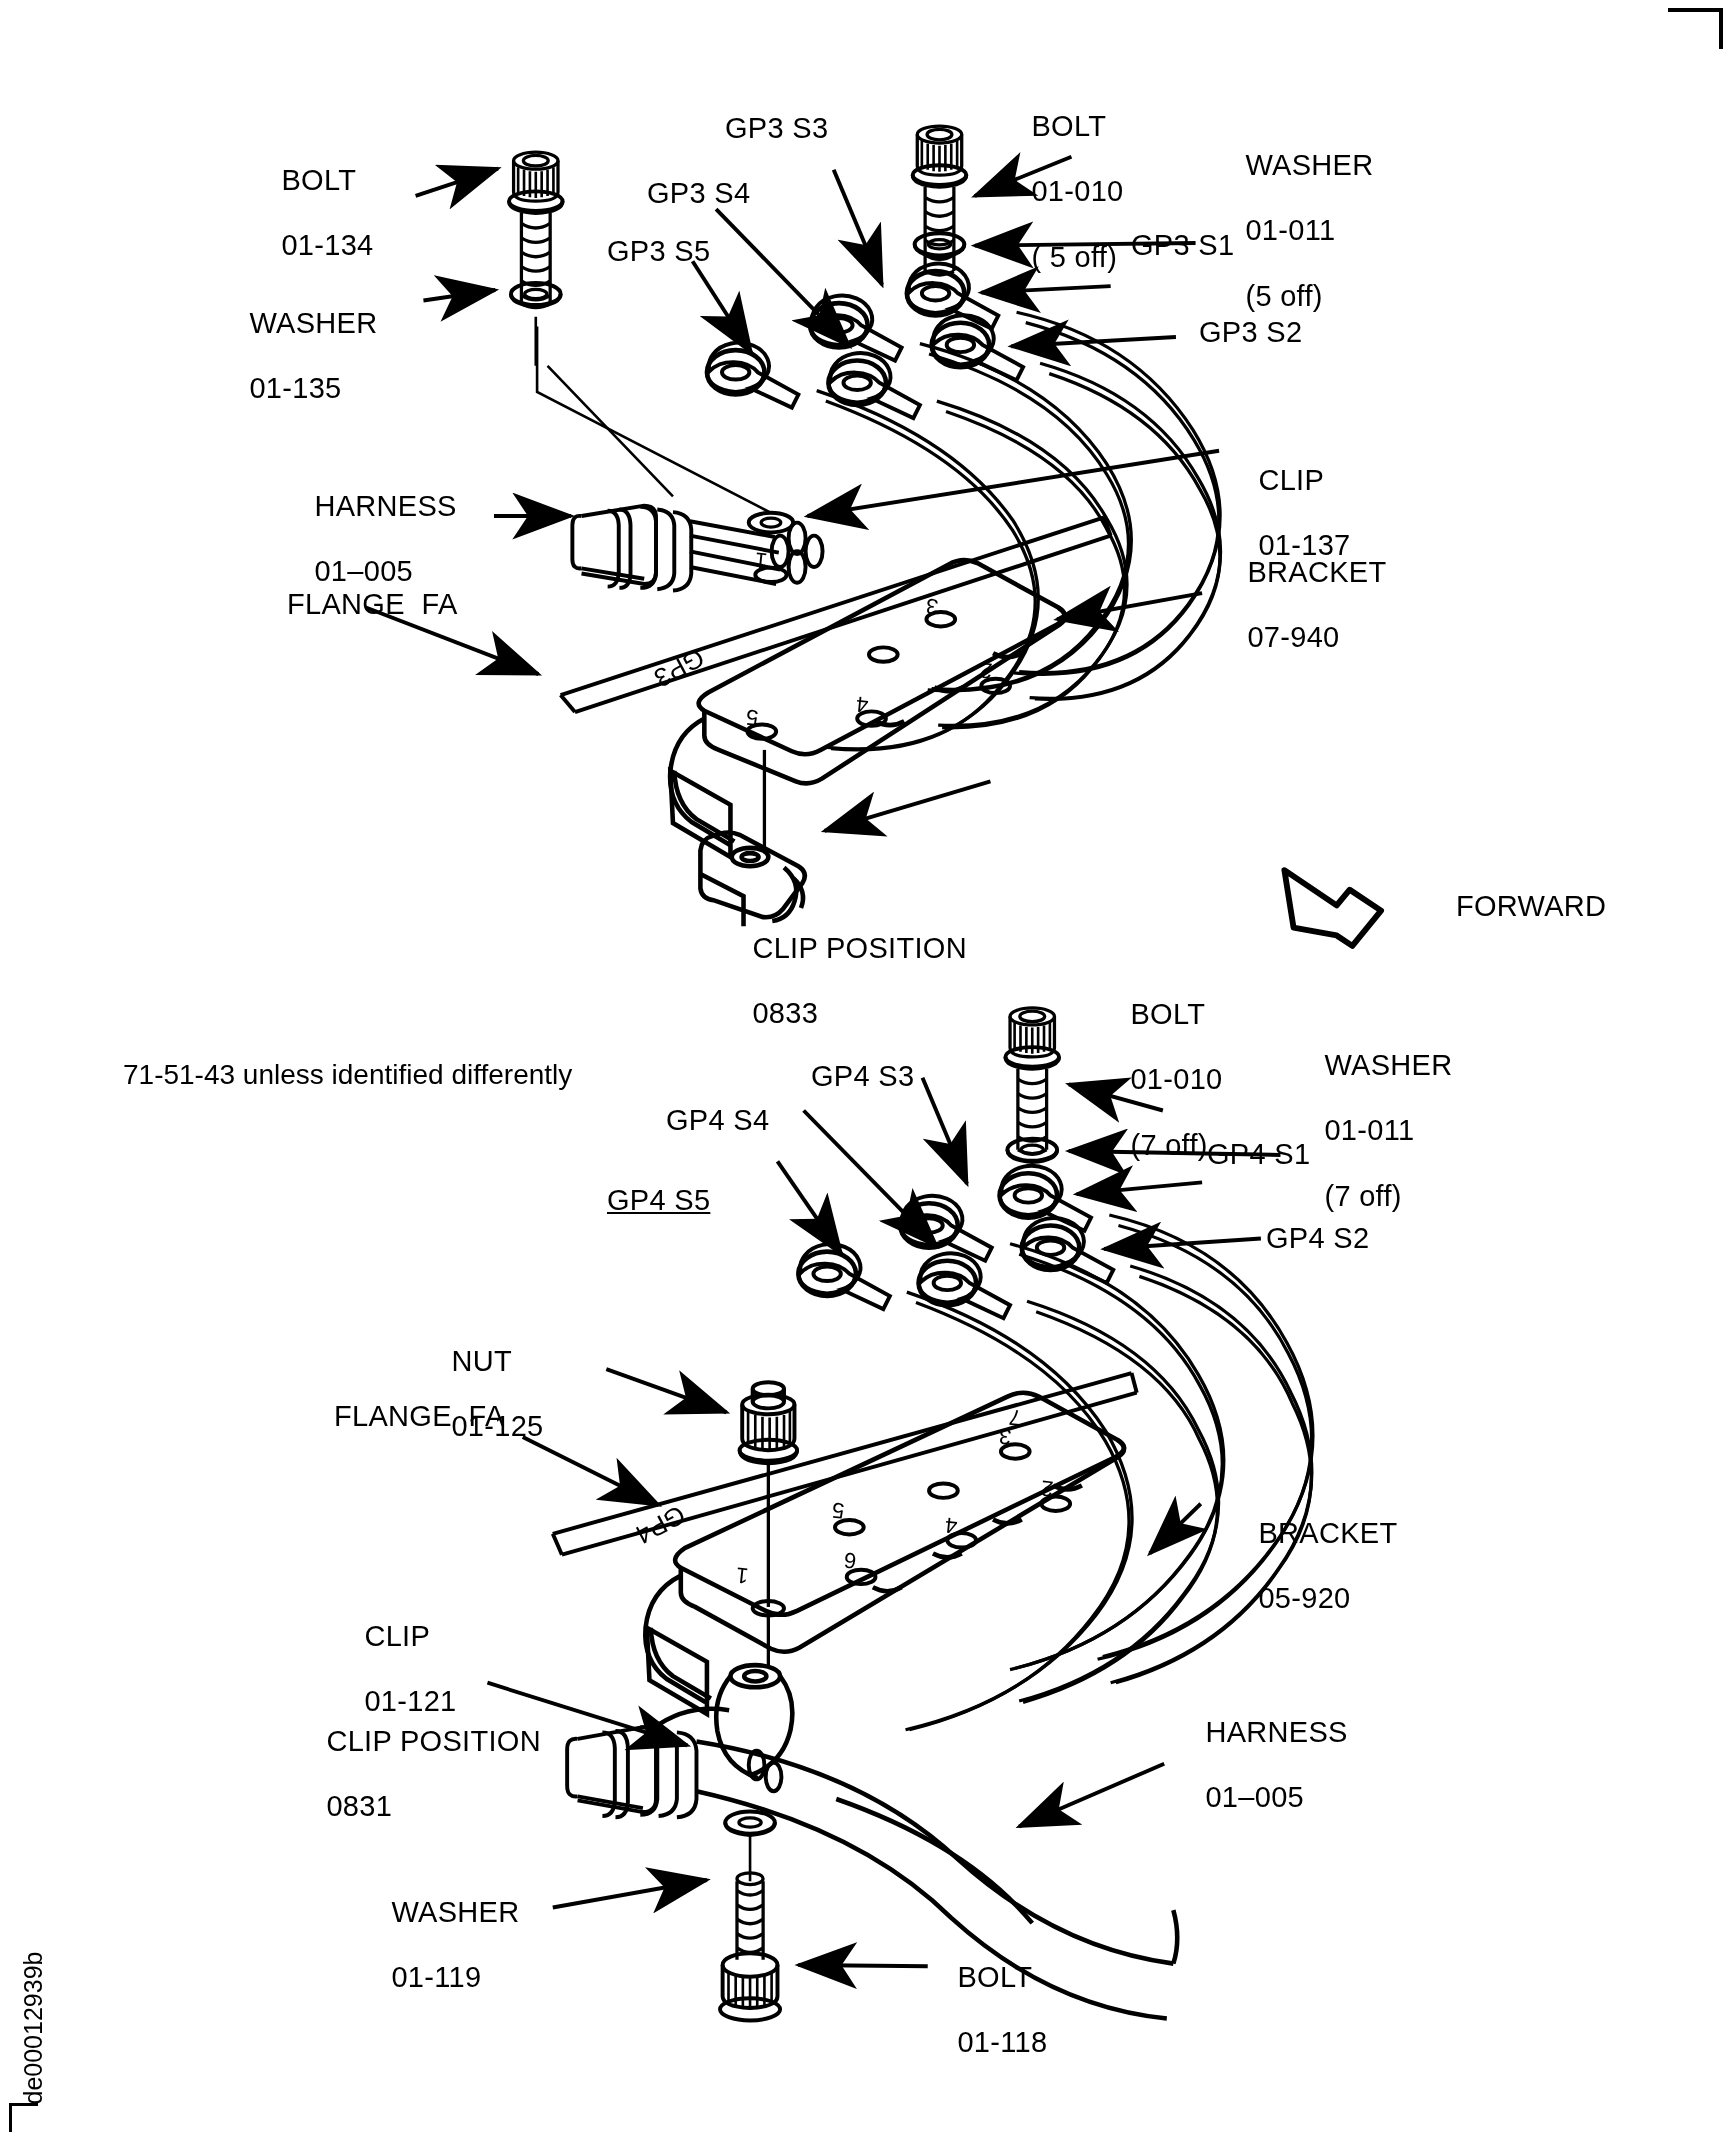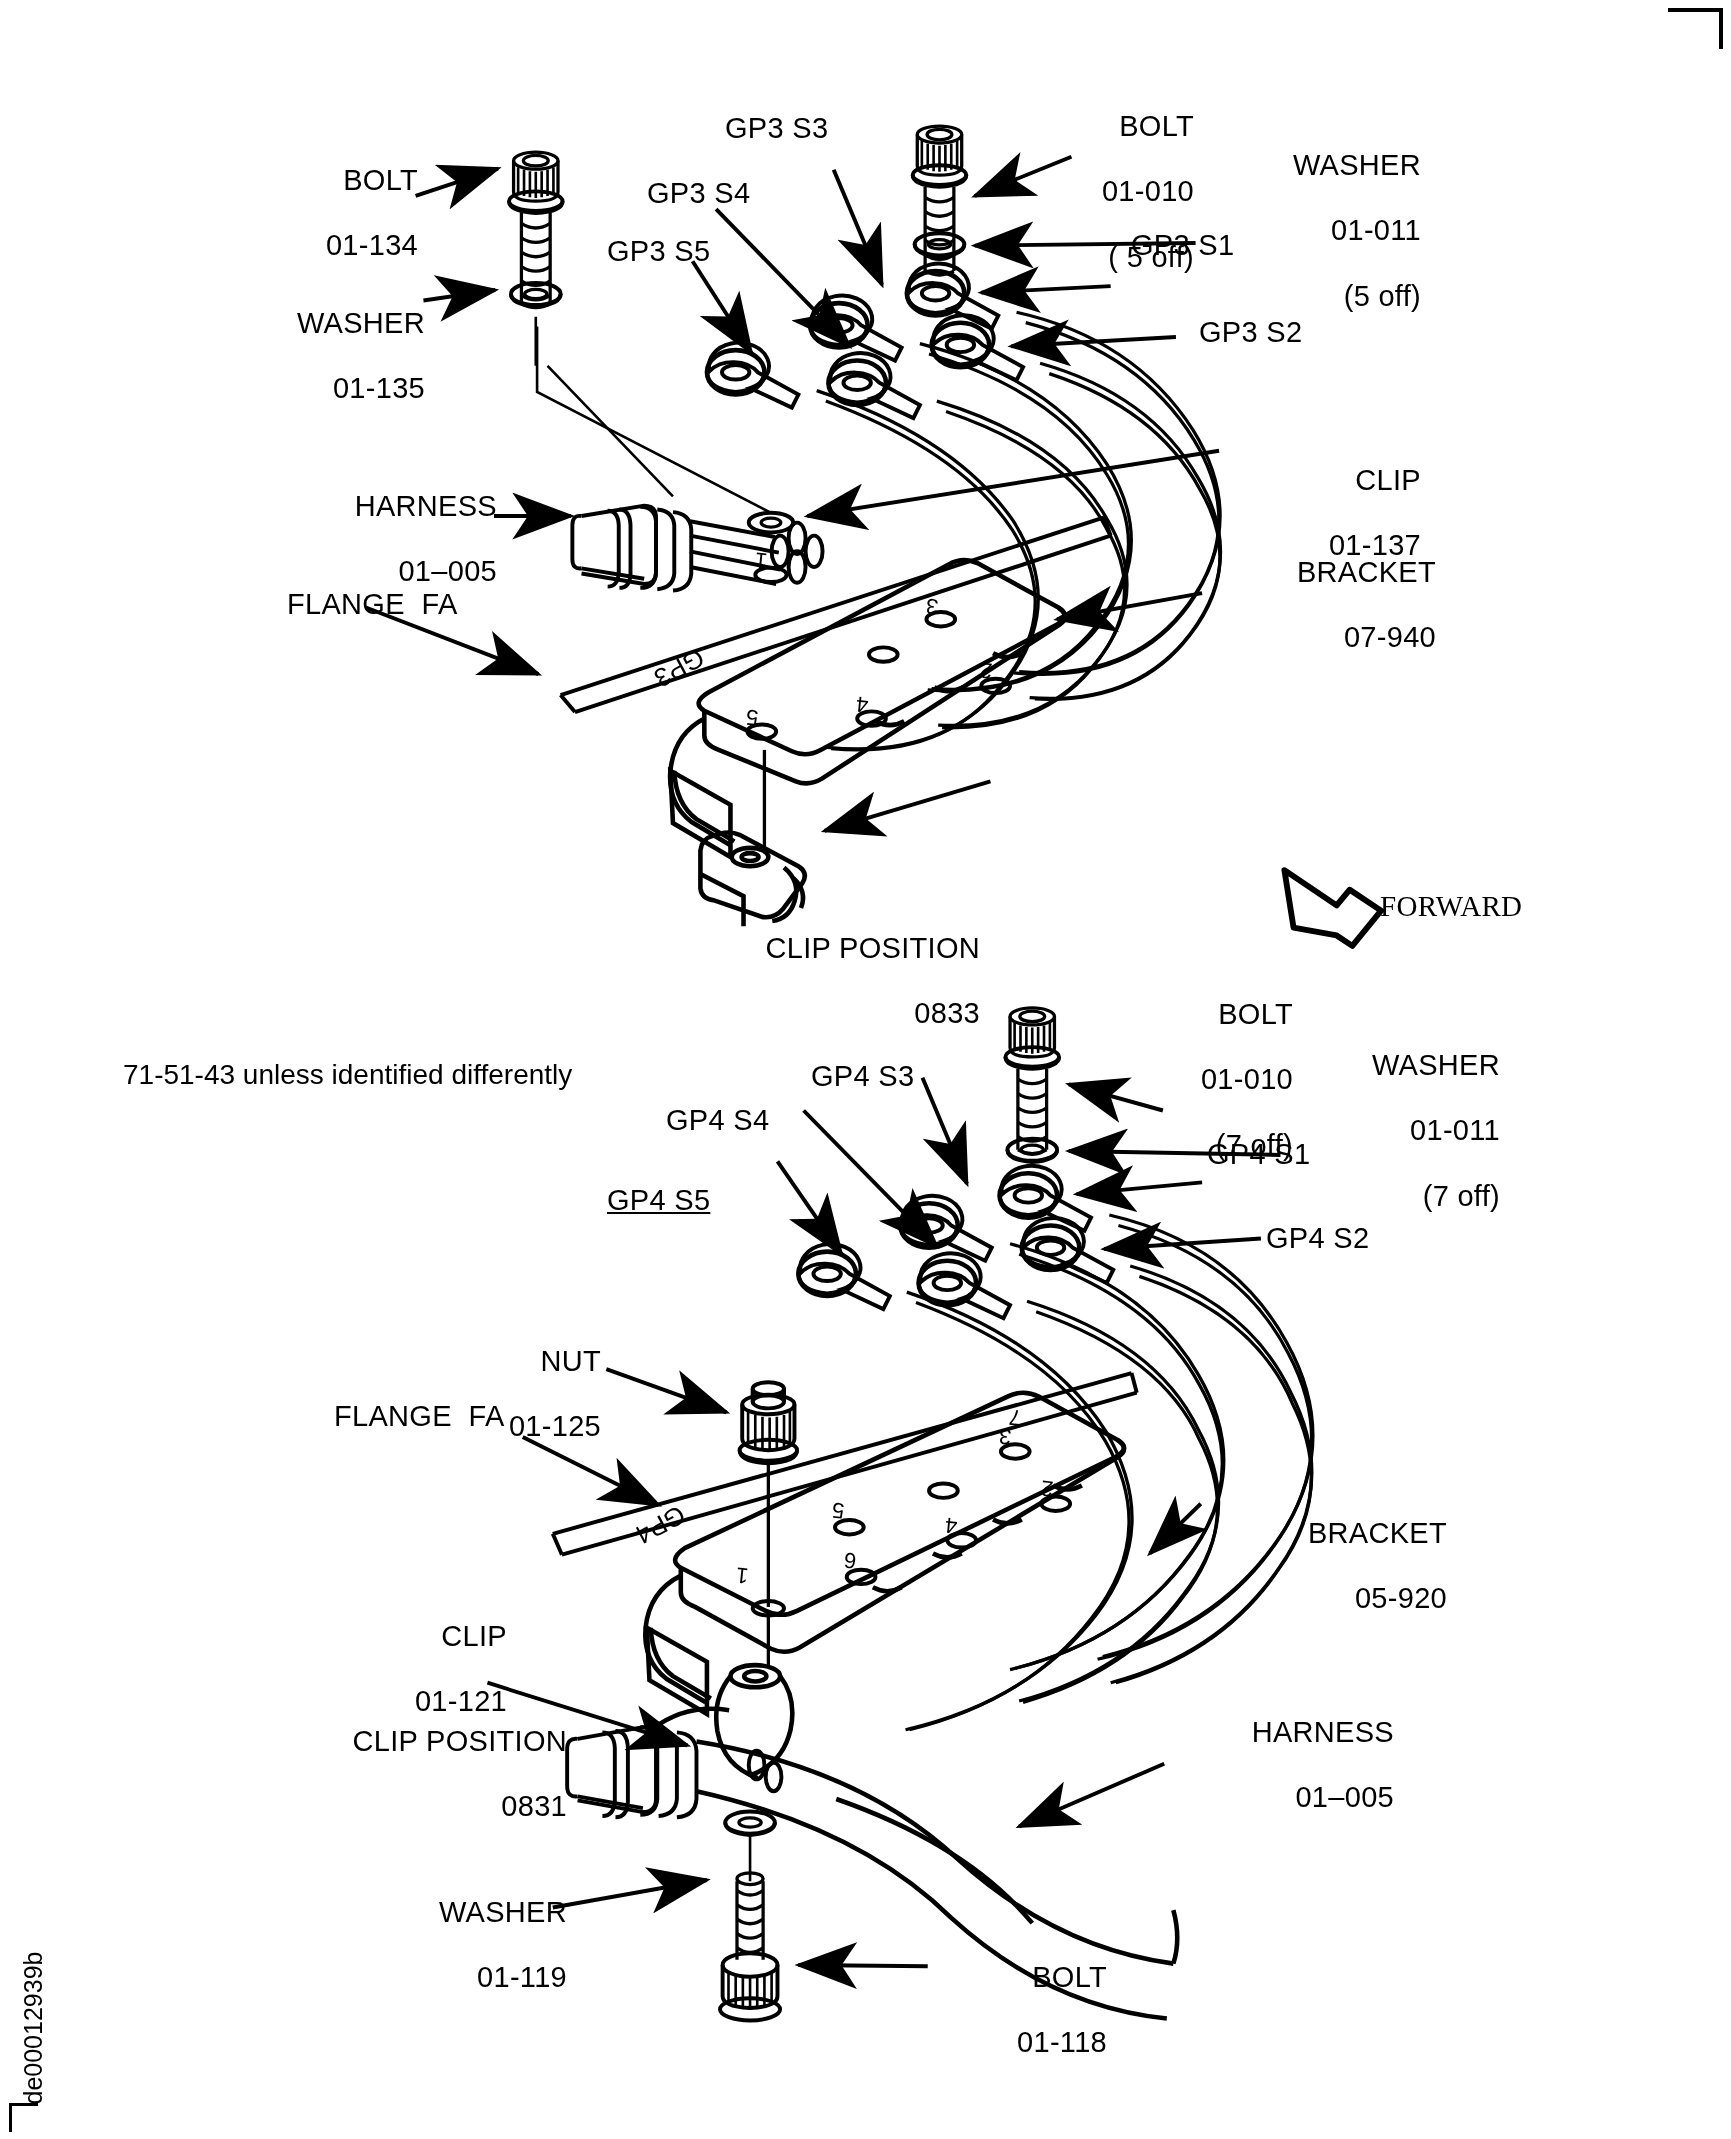--- a/index.html
+++ b/index.html
@@ -1,21 +1,21 @@
 <!DOCTYPE html>
 <html style="font-size:10.5px"><head>
 <meta charset="utf-8">
 <style>
   html,body{margin:0;padding:0;background:#fff;}
   body{width:1732px;height:2140px;position:relative;overflow:hidden;
        font-family:"Liberation Sans",sans-serif;color:#000;}
   .page{position:absolute;inset:0;}
   svg.art{position:absolute;left:0;top:0;width:1732px;height:2140px;pointer-events:none;}
   .lbl{position:absolute;font-size:29px;line-height:1.13;letter-spacing:0.3px;white-space:pre;}
-  .lbl.c{text-align:right;}
+  .lbl.c{text-align:left;}
   .note{position:absolute;font-size:28px;line-height:1.35;white-space:pre;
         font-family:"Liberation Sans",sans-serif;}
   .gp{position:absolute;font-size:29px;white-space:pre;}
   .docid{position:absolute;left:-91px;top:1966px;width:248px;
          transform:rotate(-90deg);transform-origin:center center;
          font-size:25px;white-space:pre;}
   .cornermark{position:absolute;right:9.1px;top:7.8px;width:51px;height:37px;
               border-top:4.6px solid #000;border-right:4.6px solid #000;}
   .idcorner{position:absolute;left:9.1px;bottom:7.8px;width:26px;height:26px;
             border-top:3.3px solid #000;border-left:3.3px solid #000;}
@@ -419,21 +419,21 @@
     <span>BRACKET</span><br>
     <span>07-940</span>
   </div>
 
 
   <div class="lbl c" style="left:719px;top:899px;width:261px;">
     <span>CLIP POSITION</span><br>
     <span>0833</span>
   </div>
 
-  <div class="lbl" style="left:1380px;top:890px;font-family:Liberation Serif, serif;">FORWARD</div>
+  <div class="lbl" style="left:1456px;top:890px;">FORWARD</div>
 
   <div class="gp" style="left:653px;top:652px;transform:rotate(152deg);font-size:26px;">GP3</div>
   <div class="gp" style="left:755px;top:547px;transform:rotate(186deg);font-size:22px;">1</div>
   <div class="gp" style="left:980px;top:657px;transform:rotate(186deg);font-size:22px;">2</div>
   <div class="gp" style="left:926px;top:593px;transform:rotate(186deg);font-size:22px;">3</div>
   <div class="gp" style="left:856px;top:691px;transform:rotate(186deg);font-size:22px;">4</div>
   <div class="gp" style="left:746px;top:704px;transform:rotate(186deg);font-size:22px;">5</div>
 
   <div class="note" style="left:123px;top:980px;">
     <div>71-51-43 unless identified differently</div>

